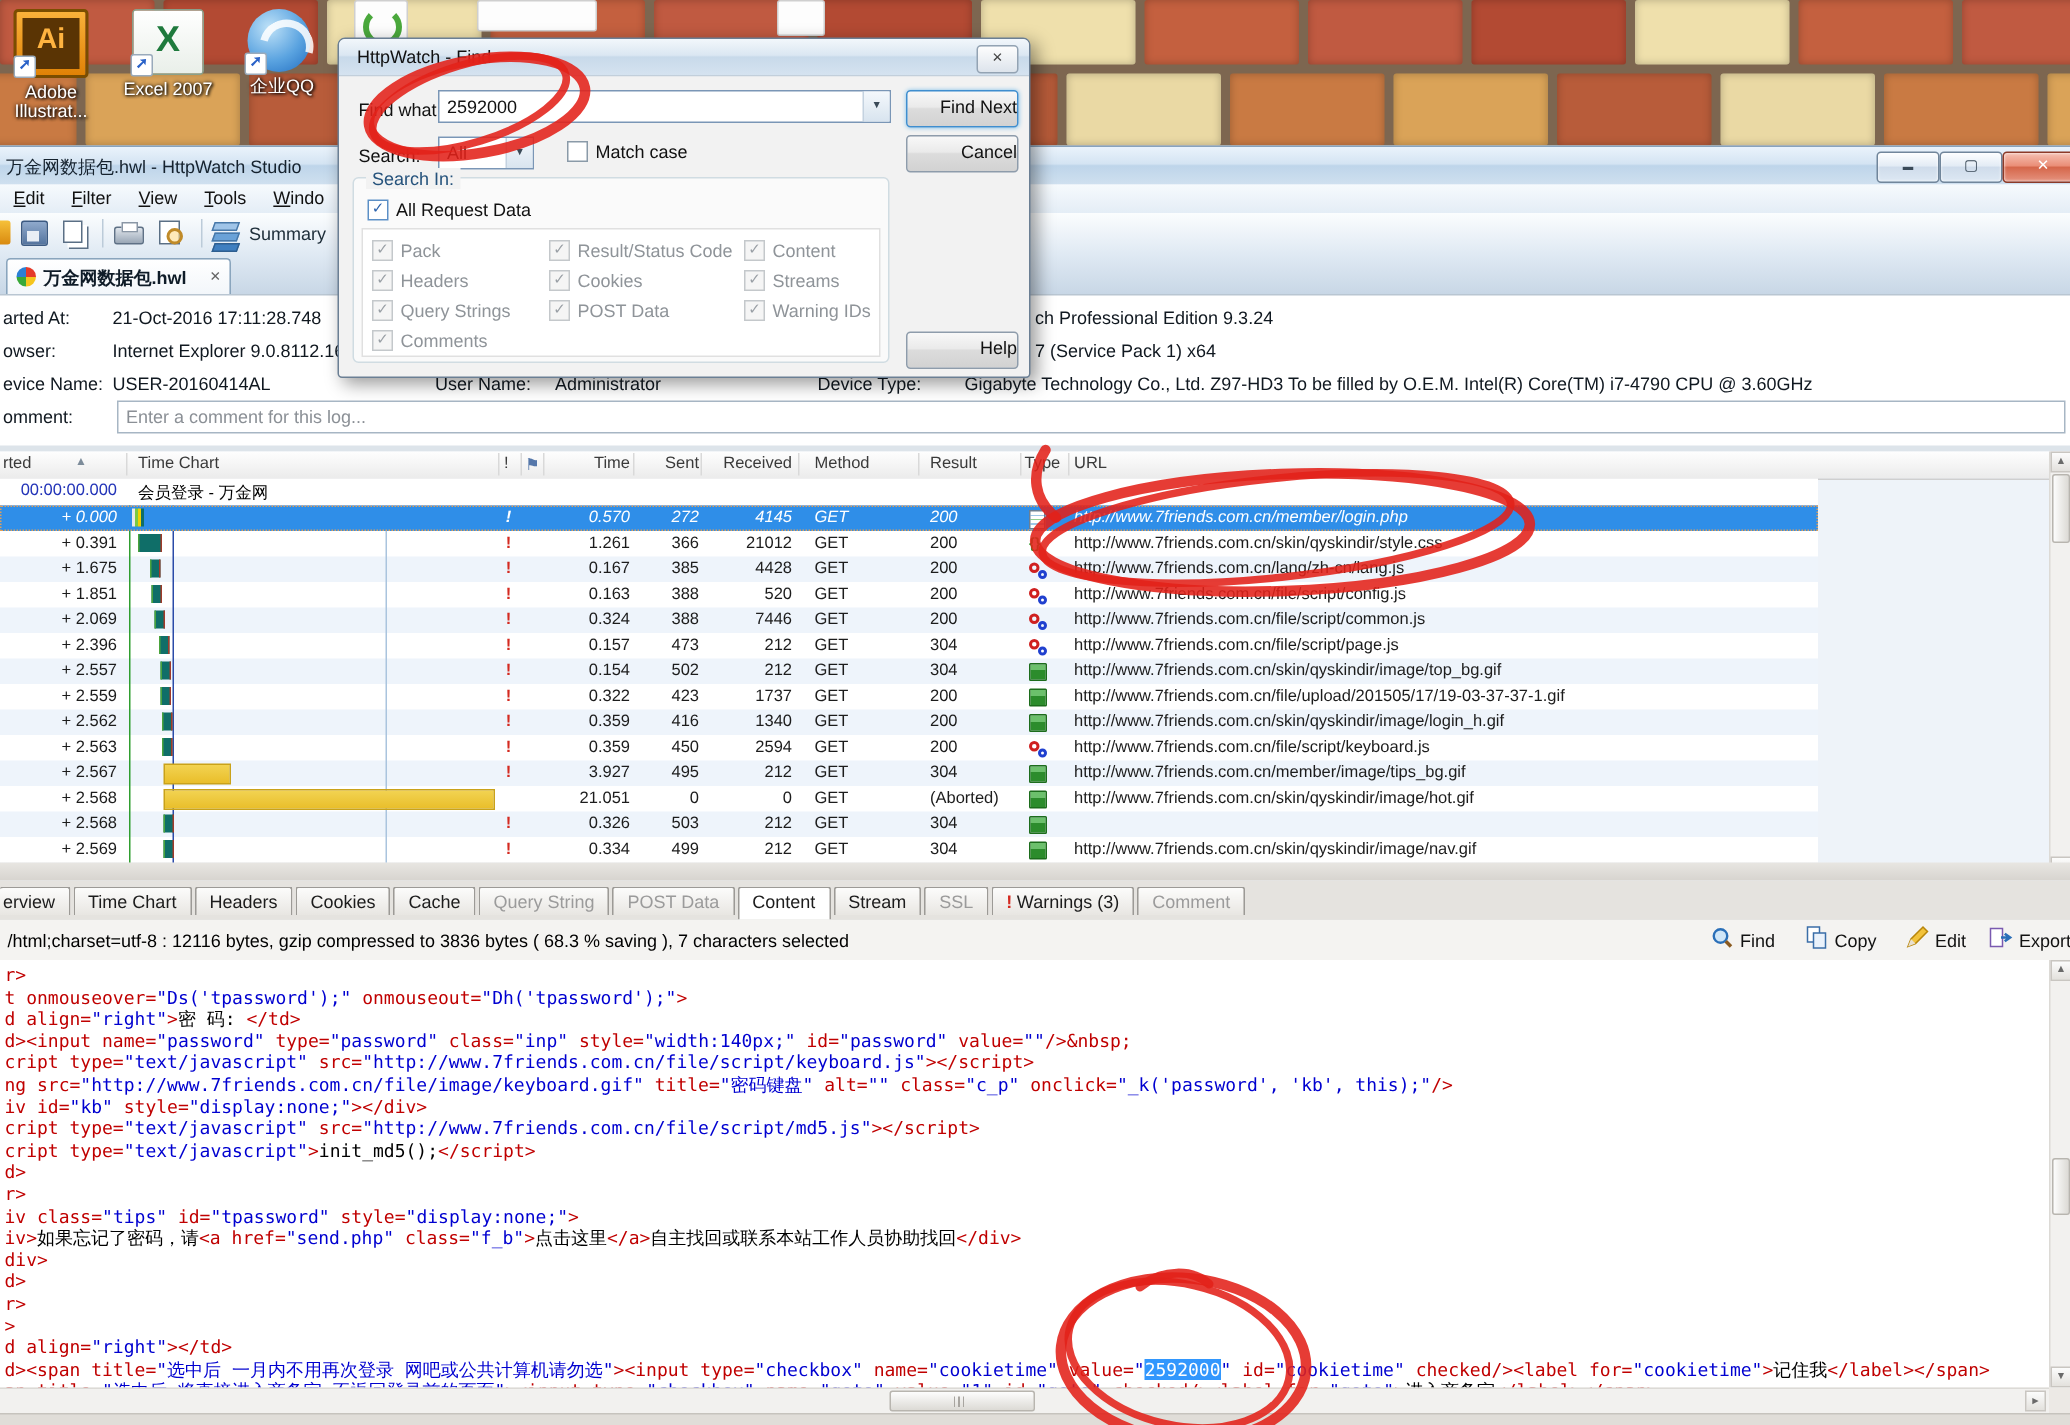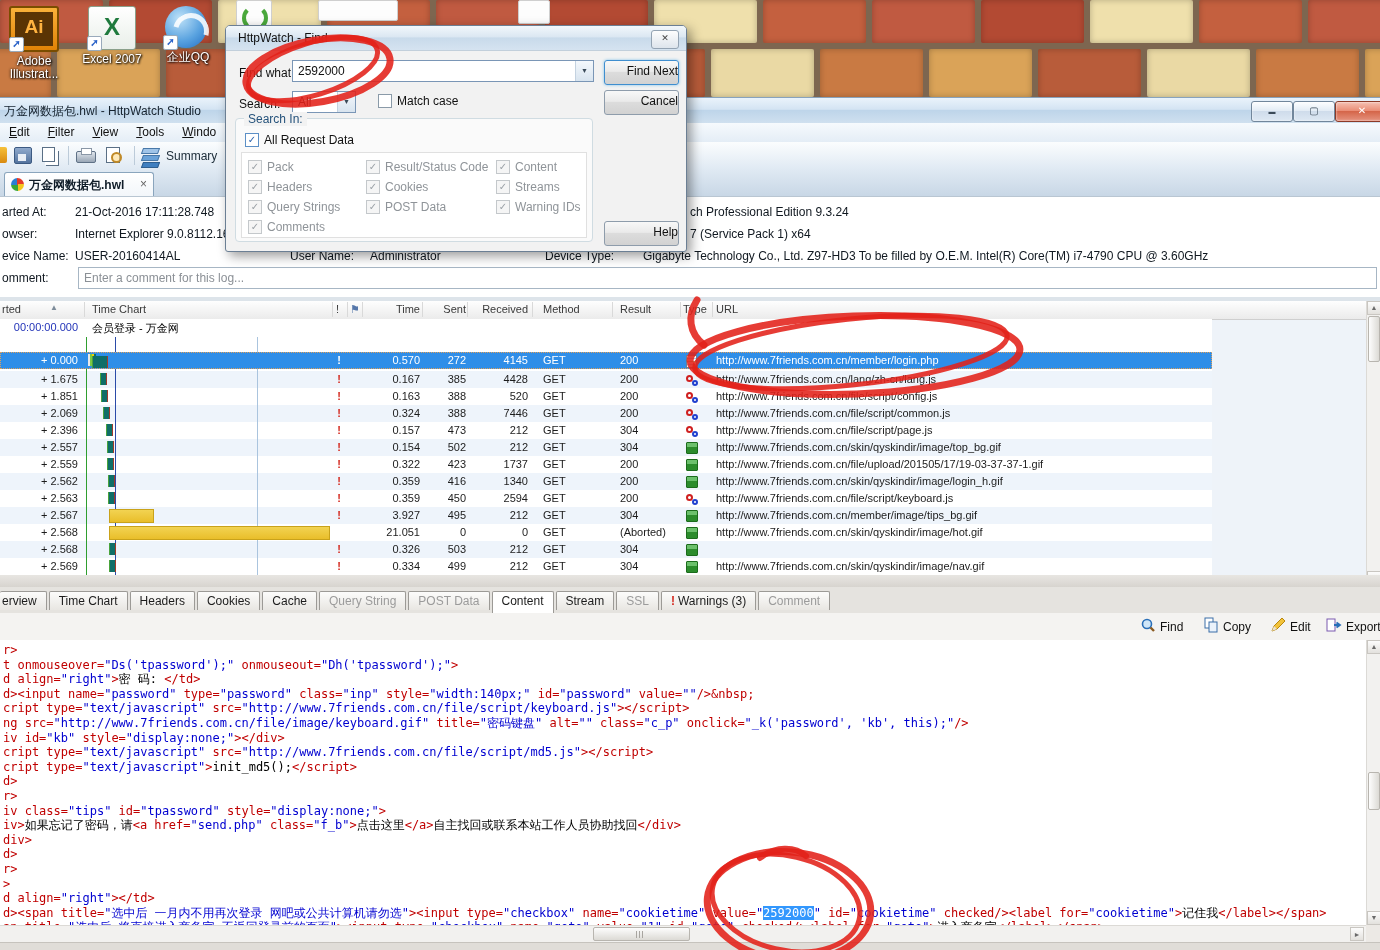--- a/index.html
+++ b/index.html
@@ -288,21 +288,21 @@
         <i class="vline" style="left:712px"></i>
     </div>
     <div id="grouprow">
       <span class="gt">00:00:00.000</span>
       <span class="gn">会员登录 - 万金网</span>
     </div>
     <div id="tbody">
       <div class="chartline" style="left:86px;background:#2f9e2f"></div>
       <div class="chartline" style="left:115px;background:#2b4ba8"></div>
       <div class="chartline" style="left:257px;background:#aac4de"></div>
-    <div class="t-row sel" style="top: 15px;">
+    <div class="t-row sel" style="top: 0px; font-style: italic;">
           <span class="cell c-started">+ 0.000</span>
           <span class="cell c-warn">!</span>
           <span class="cell c-time">0.570</span>
           <span class="cell c-sent">272</span>
           <span class="cell c-recv">4145</span>
           <span class="cell c-method">GET</span>
           <span class="cell c-result">200</span>
           <span class="typeicon ti-html"></span>
           <span class="cell c-url">http://www.7friends.com.cn/member/login.php</span>
           <div class="bar bk-mixed" style="left: 88px; width: 8px;"></div>
@@ -479,20 +479,21 @@
       </div>
     <div class="vscroll" style="left:1366px;top:203px;height:284px">
       <div class="sbtn" style="top:0">▲</div>
       <div class="sthumb" style="top:15px;height:46px"></div>
       <div class="sbtn" style="top:270px">▼</div>
     </div>
 
     <div id="pane-sep"></div>
     <div id="tabstrip"><div class="btab normal cut"><span>erview</span></div><div class="btab normal"><span>Time Chart</span></div><div class="btab normal"><span>Headers</span></div><div class="btab normal"><span>Cookies</span></div><div class="btab normal"><span>Cache</span></div><div class="btab disabled"><span>Query String</span></div><div class="btab disabled"><span>POST Data</span></div><div class="btab active"><span>Content</span></div><div class="btab normal"><span>Stream</span></div><div class="btab disabled"><span>SSL</span></div><div class="btab warn"><span class="wbang">!</span><span>Warnings (3)</span></div><div class="btab disabled"><span>Comment</span></div></div>
     <div id="statusrow">
+      <span id="status-text">/html;charset=utf-8 : 12116 bytes, gzip compressed to 3836 bytes ( 68.3 % saving ), 7 characters selected</span>
       <div class="act" style="left:1140px;width:58px">
         <svg width="16" height="16">
             <circle cx="7" cy="7" r="4.5" fill="#cfe6f8" stroke="#2a6fb8" stroke-width="1.6"></circle>
             <line x1="10.5" y1="10.5" x2="14" y2="14" stroke="#8a5a20" stroke-width="2.4"></line>
           </svg>
         <span class="alabel">Find</span>
       </div>
       <div class="act" style="left:1203px;width:60px">
         <svg width="16" height="16">
             <rect x="2" y="1" width="8" height="10" fill="#fff" stroke="#3a6ea8"></rect>

